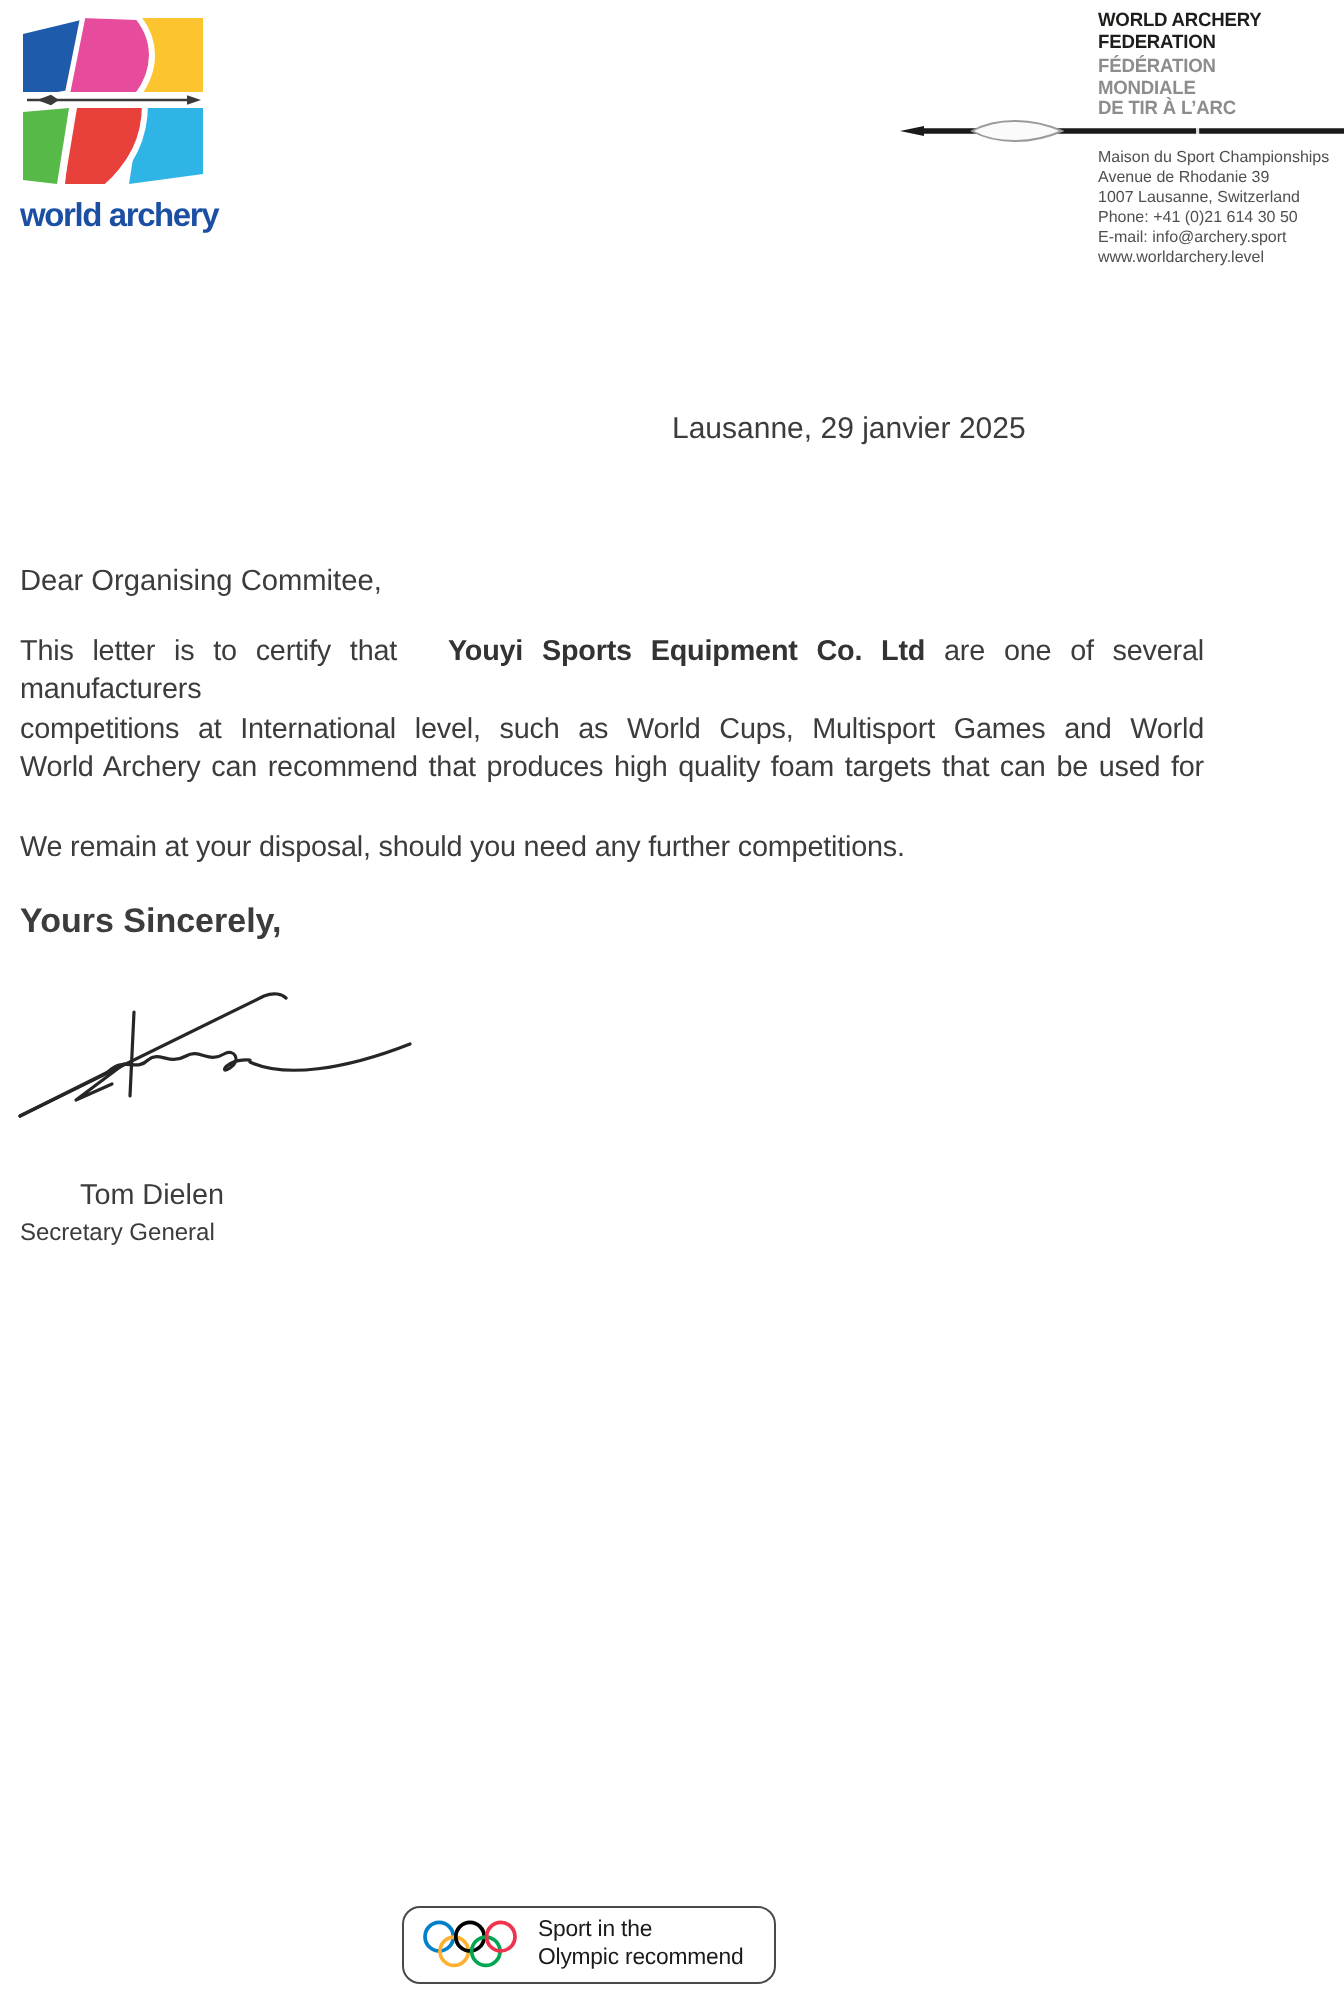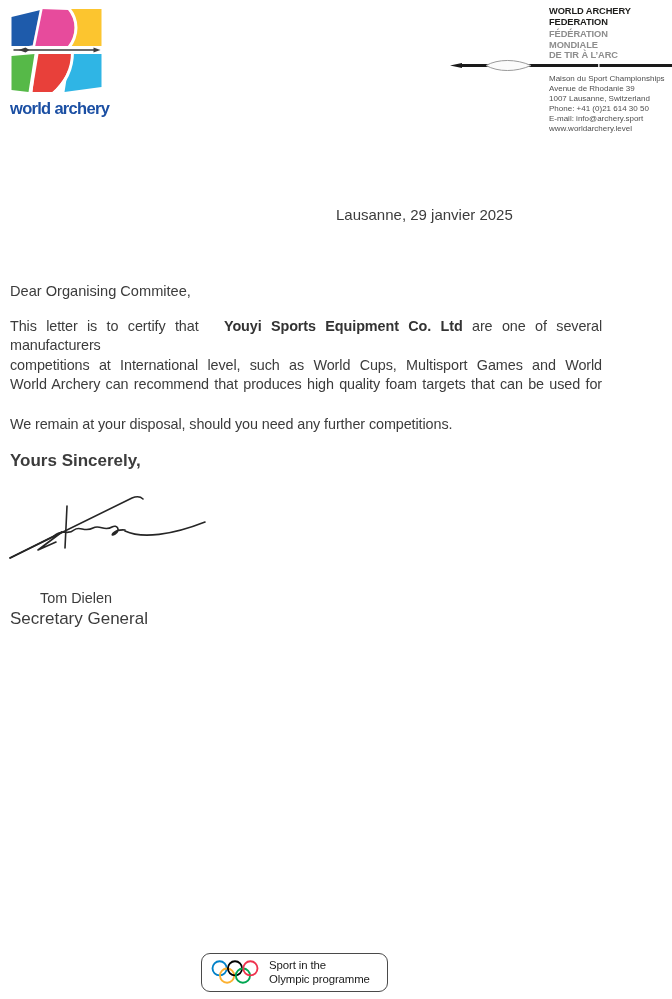--- a/index.html
+++ b/index.html
@@ -22,21 +22,21 @@
   .salutation { position:absolute; left:10px; top:283px; font-size:14.6px; color:#3c3c3c; }
   .body-par { position:absolute; left:10px; top:317px; width:592px; font-size:14.4px; line-height:19.4px; color:#3c3c3c; letter-spacing:-0.1px; }
   .body-par .jline { text-align:justify; text-align-last:justify; }
   .body-par .lline { text-align:left; text-align-last:left; }
   .body-par b { color:#333;margin-left:16px; }
   .closing-line { position:absolute; left:10px; top:416px; width:592px; font-size:14.4px; color:#3c3c3c; letter-spacing:-0.1px; }
   .valediction { position:absolute; left:10px; top:451px; font-size:17px; color:#3c3c3c;font-weight:bold; }
 
   .signature { position:absolute; left:4px; top:486px; }
   .signer-name { position:absolute; left:10px; top:590px; font-size:14.4px; color:#3c3c3c;margin-left:30px; }
-  .signer-title { position:absolute; left:10px; top:609px; font-size:17px; color:#3c3c3c; }
+  .signer-title { position:absolute; left:10px; top:609px; font-size:12px; color:#3c3c3c; }
 
   
   .olympic-badge { position:absolute; left:201px; top:953px; width:187px; height:39px; border:1px solid #4a4a4a; border-radius:9px; display:flex; align-items:center; padding-left:7px; background:#fff; }
   .badge-text { margin-left:8px; font-size:11.4px; line-height:13.6px; color:#1a1a1a; letter-spacing:-0.1px; }
 </style>
 </head>
 <body>
 
 <div class="page">
 
@@ -121,17 +121,17 @@
       <g fill="none" stroke-width="2">
         <circle cx="9.5" cy="10" r="7.6" stroke="#0081C8"></circle>
         <circle cx="17.5" cy="17.8" r="7.6" stroke="#FCB131"></circle>
         <circle cx="26" cy="10" r="7.6" stroke="#000000"></circle>
         <circle cx="34.5" cy="17.8" r="7.6" stroke="#00A651"></circle>
         <circle cx="42.5" cy="10" r="7.6" stroke="#EE334E"></circle>
       </g>
     </svg>
     <div class="badge-text">
       <div>Sport in the</div>
-      <div>Olympic programme</div>
+      <div>Olympic recommend</div>
     </div>
   </div>
 
 </div>
 
 </body></html>

